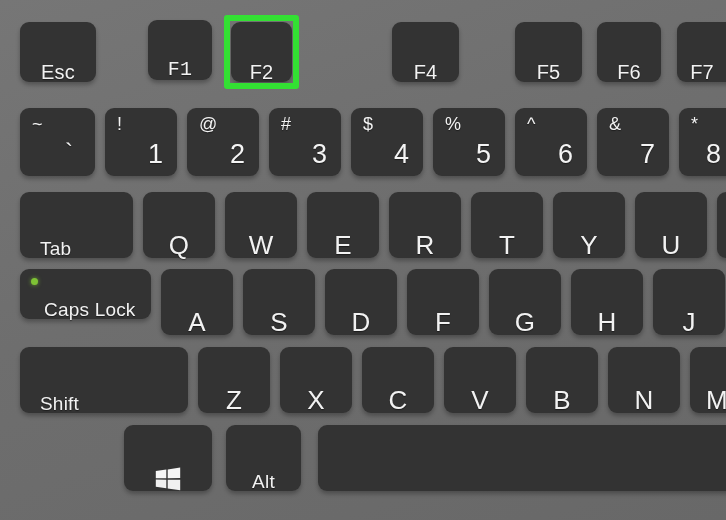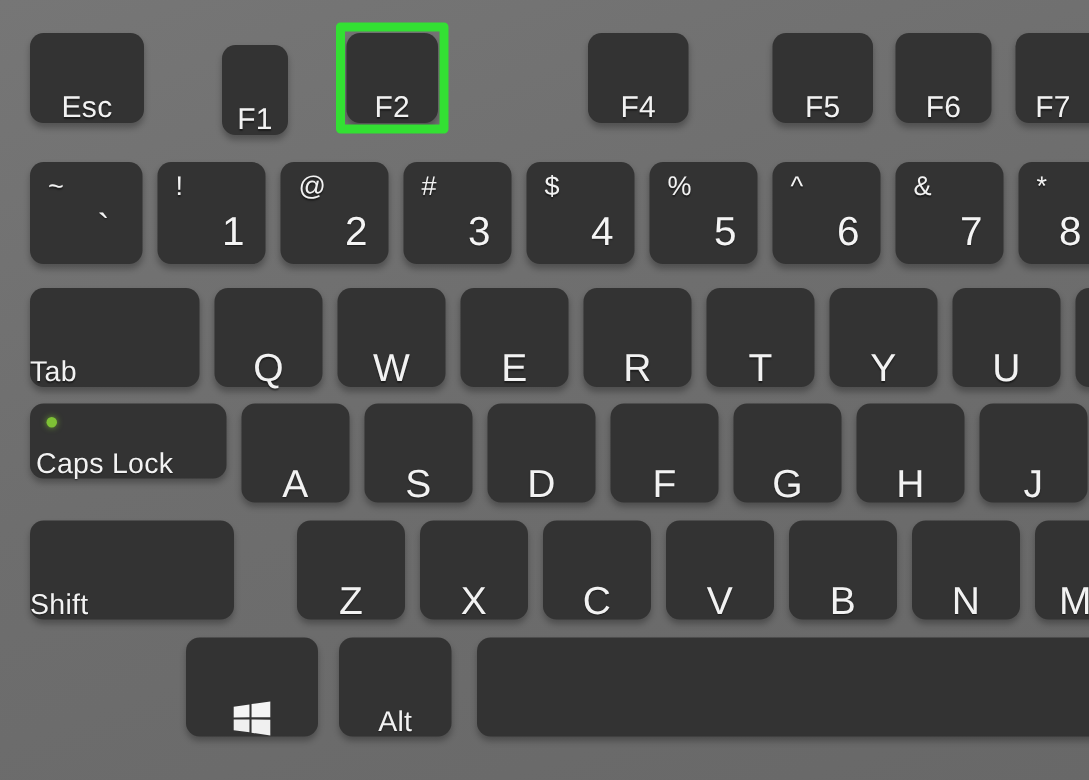--- a/index.html
+++ b/index.html
@@ -39,20 +39,21 @@
     text-shadow: 0 1px 1px rgba(0,0,0,0.45);
   }
   
   .key.letter .lbl { font-size: 26px; }
   .key.fkey .lbl   { font-size: 20px; }
   .key.mod  .lbl   { font-size: 19px; }
 
   
   .key.mod {
     justify-content: flex-start;
+    padding-left: 20px;
   }
 
   
   .key.dual {
     display: block;
   }
   .key.dual .sub {
     position: absolute;
     top: 7px;
     left: 12px;
@@ -106,21 +107,21 @@
   }
 </style>
 </head>
 <body>
 
 <div id="keyboard-scene" style="--bg: #6e6e6e;">
 
   <div class="key fkey" style="left:20px; top:22px; width:76px; height:60px;">
     <span class="lbl">Esc</span>
   </div>
-  <div class="key fkey" style="left:148px; top:30px; width:44px; height:60px;">
+  <div class="key fkey" style="left:148px; top:20px; width:64px; height:60px;font-family:Liberation Mono, monospace;">
     <span class="lbl">F1</span>
   </div>
   <div class="key fkey" style="left:231px; top:22px; width:61px; height:60px;">
     <span class="lbl">F2</span>
   </div>
   <div class="key fkey" style="left:392px; top:22px; width:67px; height:60px;">
     <span class="lbl">F4</span>
   </div>
   <div class="key fkey" style="left:515px; top:22px; width:67px; height:60px;">
     <span class="lbl">F5</span>
@@ -218,21 +219,21 @@
   <div class="key letter" style="left:489px; top:269px; width:72px; height:66px;">
     <span class="lbl">G</span>
   </div>
   <div class="key letter" style="left:571px; top:269px; width:72px; height:66px;">
     <span class="lbl">H</span>
   </div>
   <div class="key letter" style="left:653px; top:269px; width:72px; height:66px;">
     <span class="lbl">J</span>
   </div>
 
-  <div class="key mod" style="left:20px; top:347px; width:136px; height:66px;">
+  <div class="key mod" style="left:20px; top:347px; width:168px; height:66px;">
     <span class="lbl">Shift</span>
   </div>
   <div class="key letter" style="left:198px; top:347px; width:72px; height:66px;">
     <span class="lbl">Z</span>
   </div>
   <div class="key letter" style="left:280px; top:347px; width:72px; height:66px;">
     <span class="lbl">X</span>
   </div>
   <div class="key letter" style="left:362px; top:347px; width:72px; height:66px;">
     <span class="lbl">C</span>

